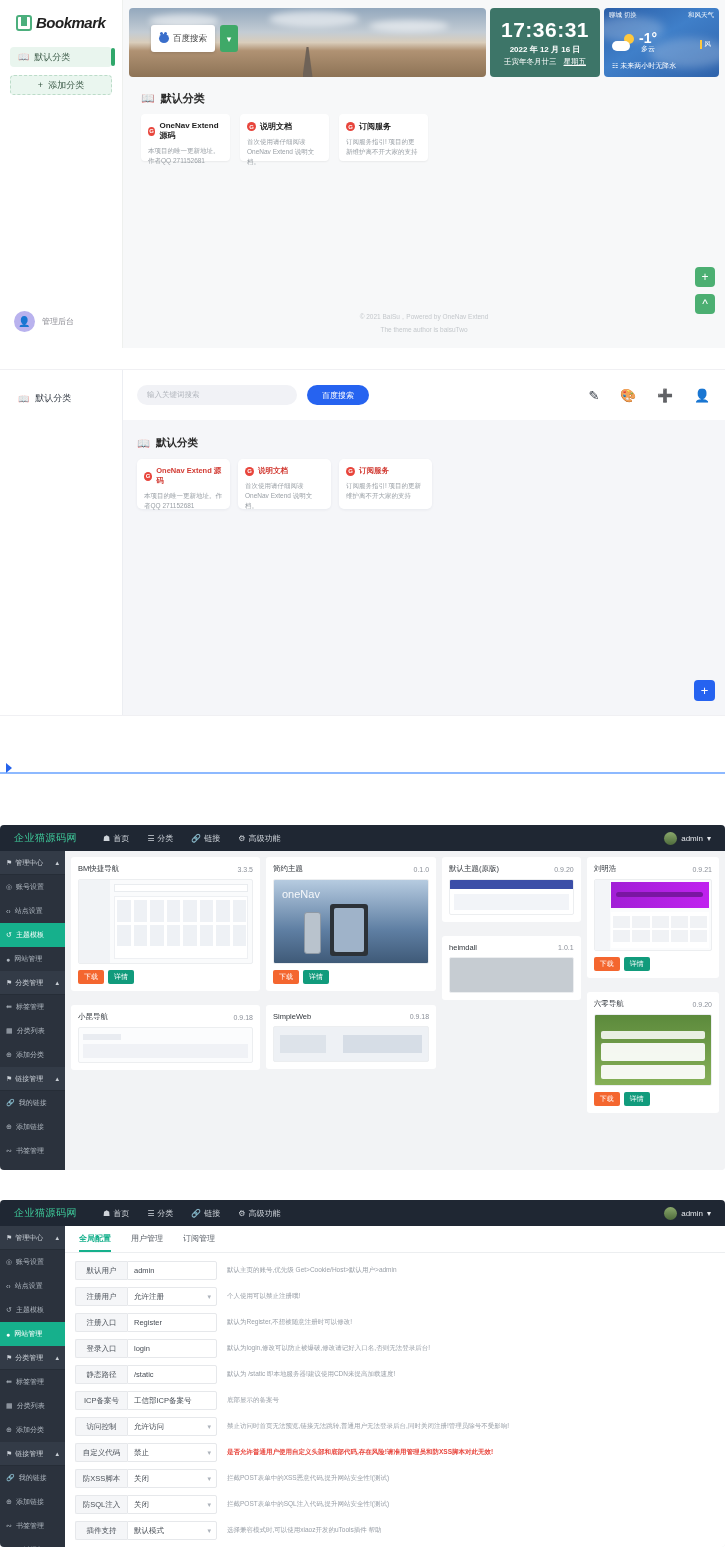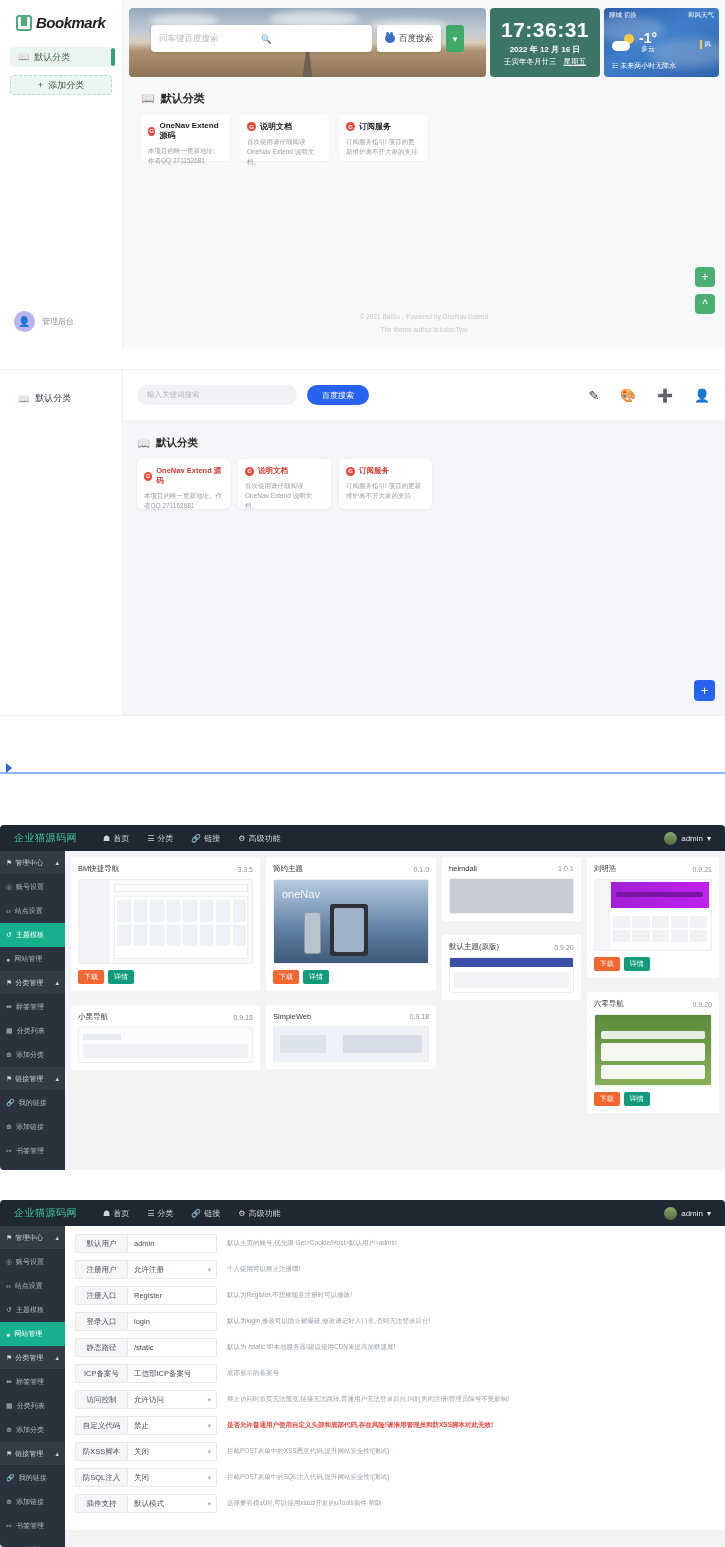--- a/index.html
+++ b/index.html
@@ -167,24 +167,20 @@
 
   <div id="p1-main">
     <div class="p1-hero">
       <div class="hero-img">
         <div class="hero-sky"></div>
         <div class="hero-cloud" style="left:20px;top:6px;width:70px;height:14px;"></div>
         <div class="hero-cloud" style="left:140px;top:3px;width:90px;height:16px;"></div>
         <div class="hero-cloud" style="left:240px;top:12px;width:80px;height:12px;"></div>
         <div class="hero-road"></div>
         <div class="hero-search">
-          <div class="hs-input">
-            <span>回车键百度搜索</span>
-            <span>🔍</span>
-          </div>
           <div class="hs-btn">
             <span class="paw"></span>
             <span>百度搜索</span>
           </div>
           <div class="hs-arrow">
             <span>▾</span>
           </div>
         </div>
       </div>
 
@@ -430,34 +426,34 @@
             <div class="tshot" style="height:36px;background:#eef1f5;">
               <div style="position:absolute;left:6px;top:8px;width:30%;height:18px;background:#dde3ea;"></div>
               <div style="position:absolute;left:45%;top:8px;right:6px;height:18px;background:#d6dde6;"></div>
             </div>
           </div>
         </div>
 
         <div class="theme-col" style="width:22%;">
           <div class="tcard">
             <div class="tcard-head">
-              <span>heimdall</span>
-              <span class="ver">1.0.1</span>
-            </div>
-            <div class="tshot" style="height:36px;background:#c6ccd2;"></div>
-          </div>
-          <div class="tcard">
-            <div class="tcard-head">
               <span>默认主题(原版)</span>
               <span class="ver">0.9.20</span>
             </div>
             <div class="tshot" style="height:36px;background:#fff;">
               <div style="position:absolute;left:0;top:0;right:0;height:9px;background:#3b4ea8;"></div>
               <div style="position:absolute;left:4px;top:14px;right:4px;height:16px;background:#f2f4f8;"></div>
             </div>
+          </div>
+          <div class="tcard">
+            <div class="tcard-head">
+              <span>heimdall</span>
+              <span class="ver">1.0.1</span>
+            </div>
+            <div class="tshot" style="height:36px;background:#c6ccd2;"></div>
           </div>
         </div>
 
         <div class="theme-col" style="width:21%;">
           <div class="tcard">
             <div class="tcard-head">
               <span>刘明浩</span>
               <span class="ver">0.9.21</span>
             </div>
             <div class="tshot" style="height:72px;background:#fbfcfd;">
@@ -531,20 +527,25 @@
       <div class="adm-item">⇚<span>标签管理</span></div>
       <div class="adm-item">▦<span>分类列表</span></div>
       <div class="adm-item">⊕<span>添加分类</span></div>
       <div class="adm-grp">⚑<span>链接管理</span><span class="chev">▴</span></div>
       <div class="adm-item">🔗<span>我的链接</span></div>
       <div class="adm-item">⊕<span>添加链接</span></div>
       <div class="adm-item">∾<span>书签管理</span></div>
       <div class="adm-item">★<span>一键添加</span></div>
     </div>
     <div class="adm-content" style="padding:0;">
+      <div class="tabs">
+        <span class="tab active">全局配置</span>
+        <span class="tab">用户管理</span>
+        <span class="tab">订阅管理</span>
+      </div>
       <div class="frm">
 
         <div class="frow">
           <span class="flabel">默认用户</span>
           <span class="fval">admin</span>
           <span class="fhelp">默认主页的账号,优先级 Get&gt;Cookie/Host&gt;默认用户&gt;admin</span>
         </div>
         <div class="frow">
           <span class="flabel">注册用户</span>
           <span class="fval sel">允许注册</span>

